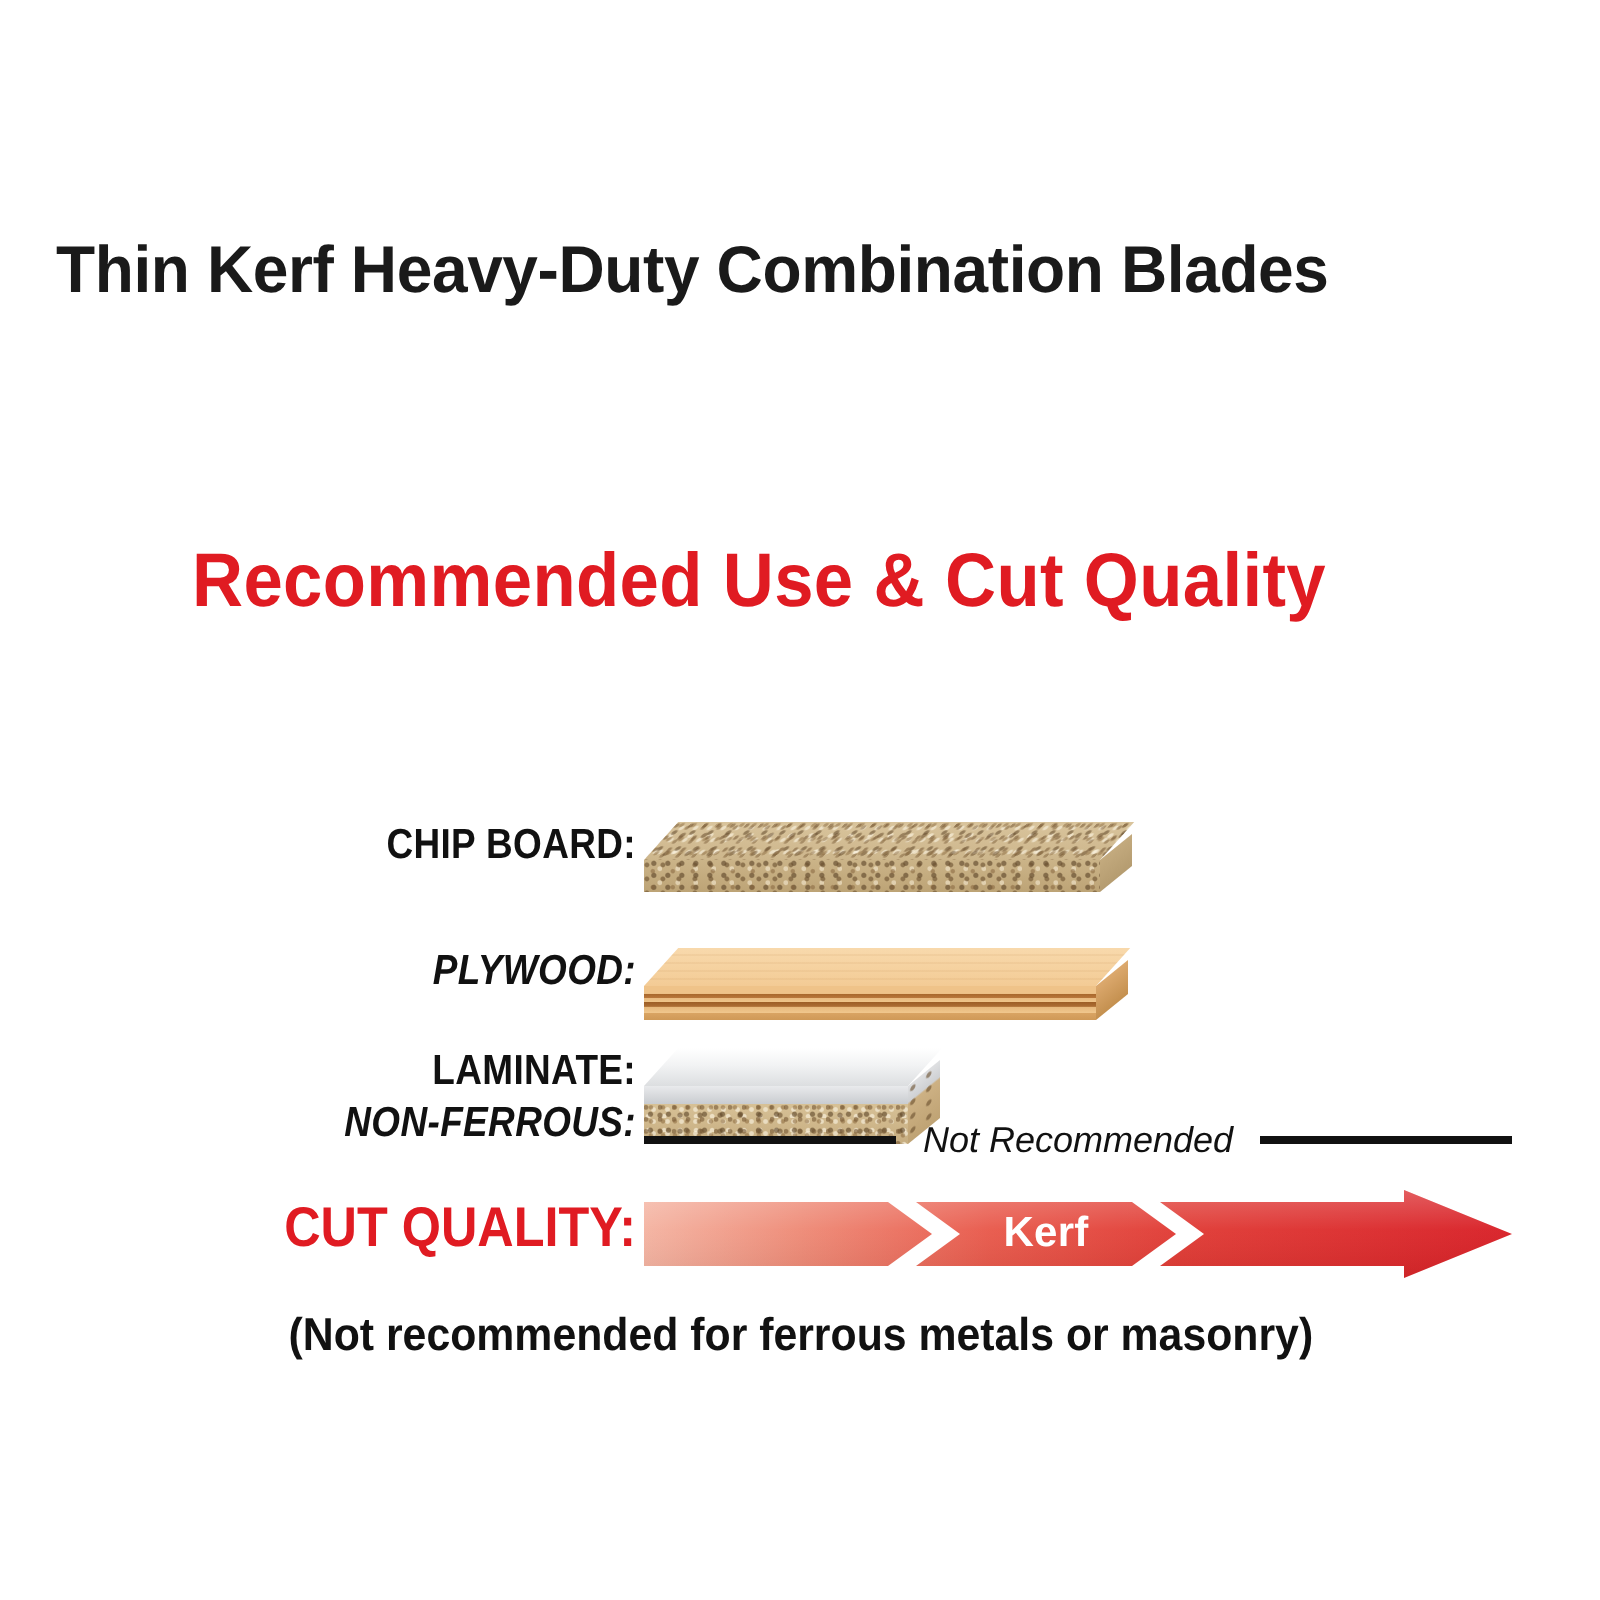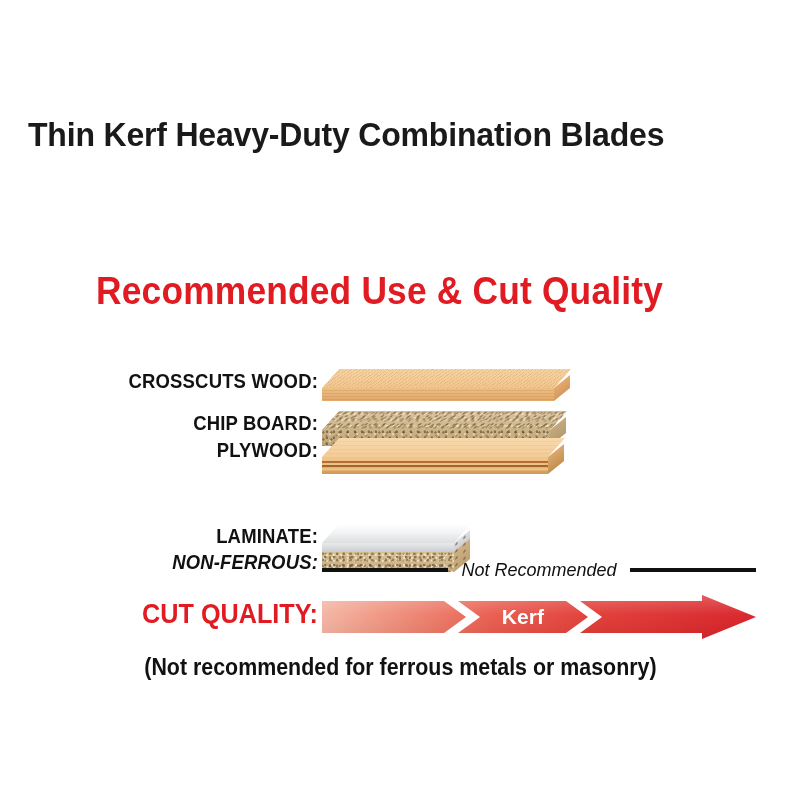--- a/index.html
+++ b/index.html
@@ -301,39 +301,31 @@
 </head>
 <body>
 
 <div class="title">Thin Kerf Heavy-Duty Combination Blades</div>
 
 <div class="panel">
 
   <div class="headline">Recommended Use &amp; Cut Quality</div>
 
 
-  <div class="row crosscuts" style="top:107px;">
-    <div class="row-label">CROSSCUTS WOOD:</div>
-    <div class="plank">
-      <div class="plank-top" style="width:232px;"></div>
-      <div class="plank-face" style="width:232px;"></div>
-      <div class="plank-end" style="left:232px;"></div>
-    </div>
-  </div>
 
   <div class="row chipboard" style="top:149px;">
     <div class="row-label">CHIP BOARD:</div>
     <div class="plank">
       <div class="plank-top" style="width:228px;"></div>
       <div class="plank-face" style="width:228px;height:16px;"></div>
       <div class="plank-end" style="left:228px;height:16px;"></div>
     </div>
   </div>
 
-  <div class="row plywood" style="top:176px;">
+  <div class="row plywood" style="top:212px;font-style:italic;">
     <div class="row-label">PLYWOOD:</div>
     <div class="plank">
       <div class="plank-top" style="width:226px;"></div>
       <div class="plank-face" style="width:226px;height:17px;"></div>
       <div class="plank-end" style="left:226px;height:17px;"></div>
     </div>
   </div>
 
   <div class="row laminate" style="top:222px;margin-top:40px;">
     <div class="row-label">LAMINATE:</div>

